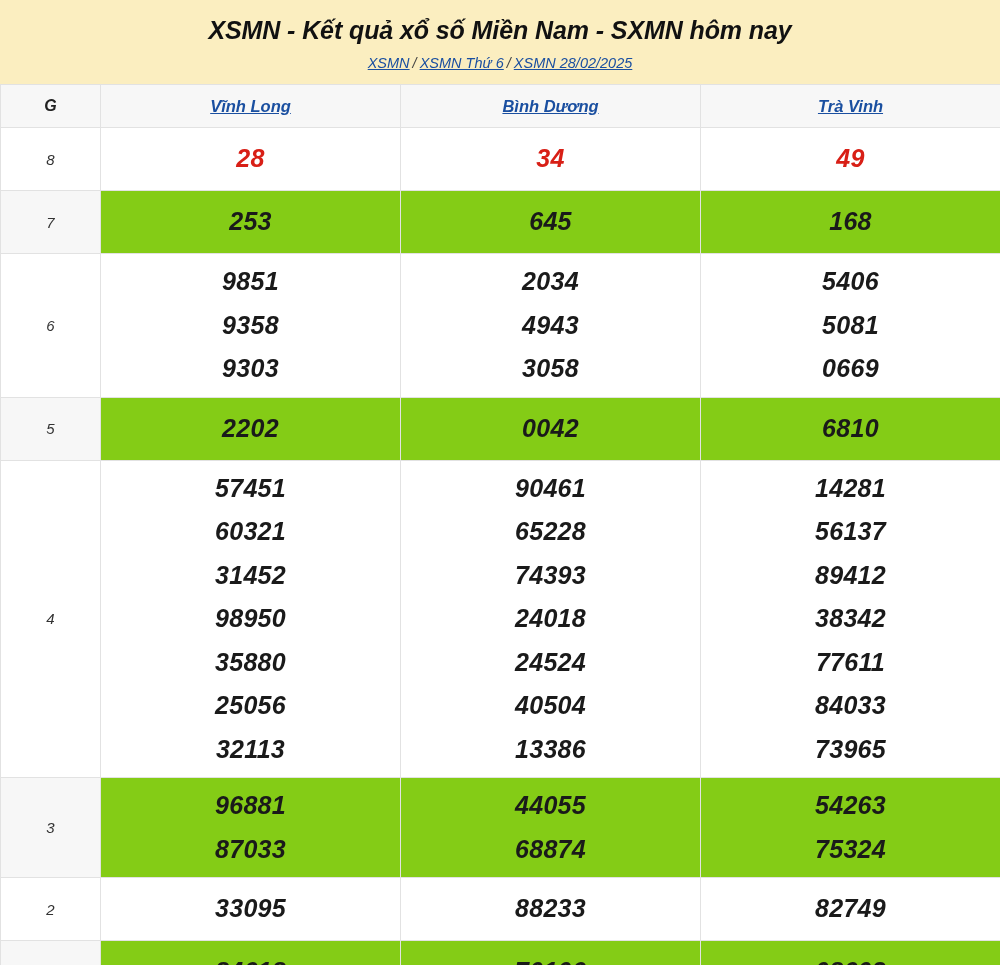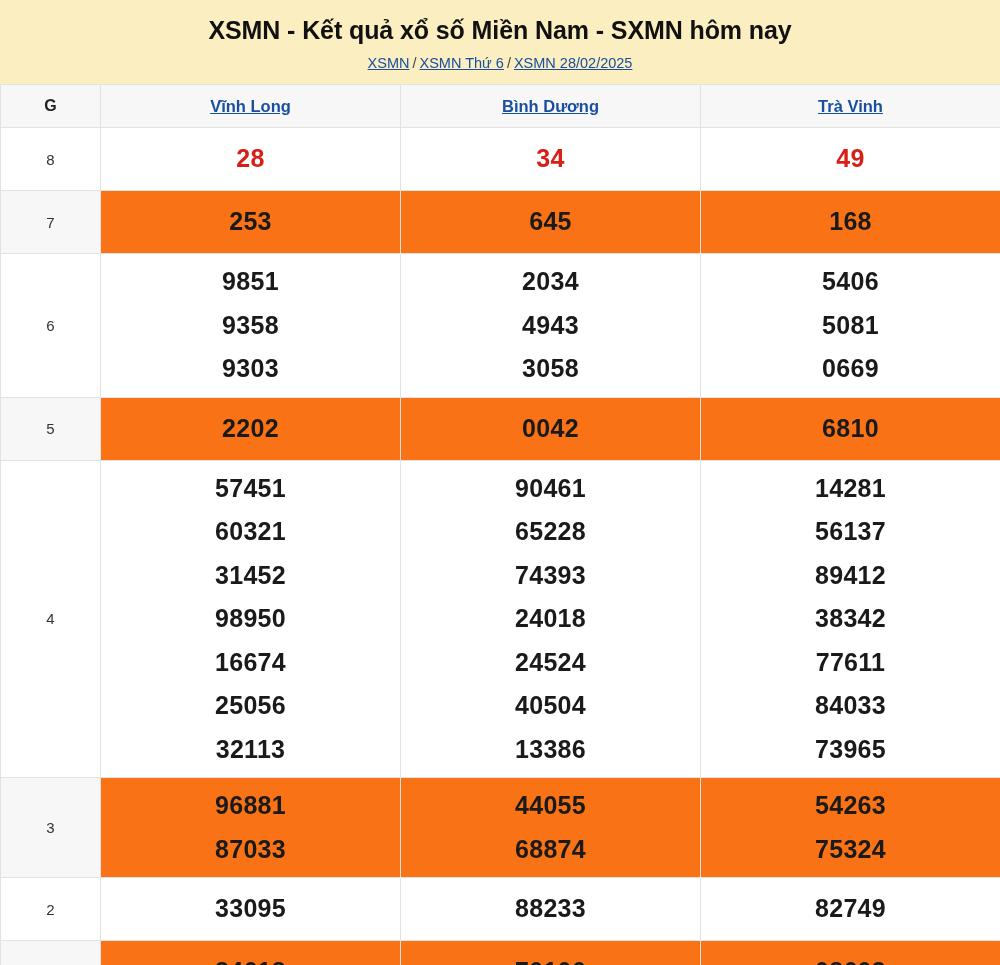--- a/index.html
+++ b/index.html
@@ -11,20 +11,21 @@
     height: 965px;
     background: #ffffff;
     font-family: "Liberation Sans", sans-serif;
     color: #222222;
     overflow: hidden;
   }
   .page {
     width: 1000px;
     height: 965px;
     position: relative;
+    font-style: italic;
   }
   
   .header {
     background: #fbeec0;
     padding: 10px 0 8px 0;
     text-align: center;
   }
   .header-title {
     font-size: 25px;
     font-weight: bold;
@@ -86,21 +87,21 @@
     background: #ffffff;
   }
   td.nums {
     font-size: 25px;
     font-weight: bold;
     color: #1a1a1a;
     line-height: 43.5px;
     padding: 6px 16px;
     letter-spacing: 0.3px;
   }
-  tr.alt td { background: #f97316; }
+  tr.alt td { background: #84cc16; }
   tr.alt td.prize-label { background: #f7f7f7; }
   td.nums.red { color: #d81f16; }
   .num-line { display: block; }
   tr.row-g8 td.nums { font-size: 25px; }
   tr.row-g8 td, tr.row-g7 td, tr.row-g5 td,
   tr.row-g2 td, tr.row-g1 td, tr.row-db td { height: 50px; }
 </style>
 </head>
 <body>
 
@@ -188,21 +189,21 @@
           </td>
       </tr>
 
       <tr class="row-g4">
         <td class="prize-label">4</td>
         <td class="nums">
           <span class="num-line">57451</span>
           <span class="num-line">60321</span>
           <span class="num-line">31452</span>
           <span class="num-line">98950</span>
-          <span class="num-line">16674</span>
+          <span class="num-line">35880</span>
           <span class="num-line">25056</span>
           <span class="num-line">32113</span>
         </td>
         <td class="nums">
           <span class="num-line">90461</span>
           <span class="num-line">65228</span>
           <span class="num-line">74393</span>
           <span class="num-line">24018</span>
           <span class="num-line">24524</span>
           <span class="num-line">40504</span>

